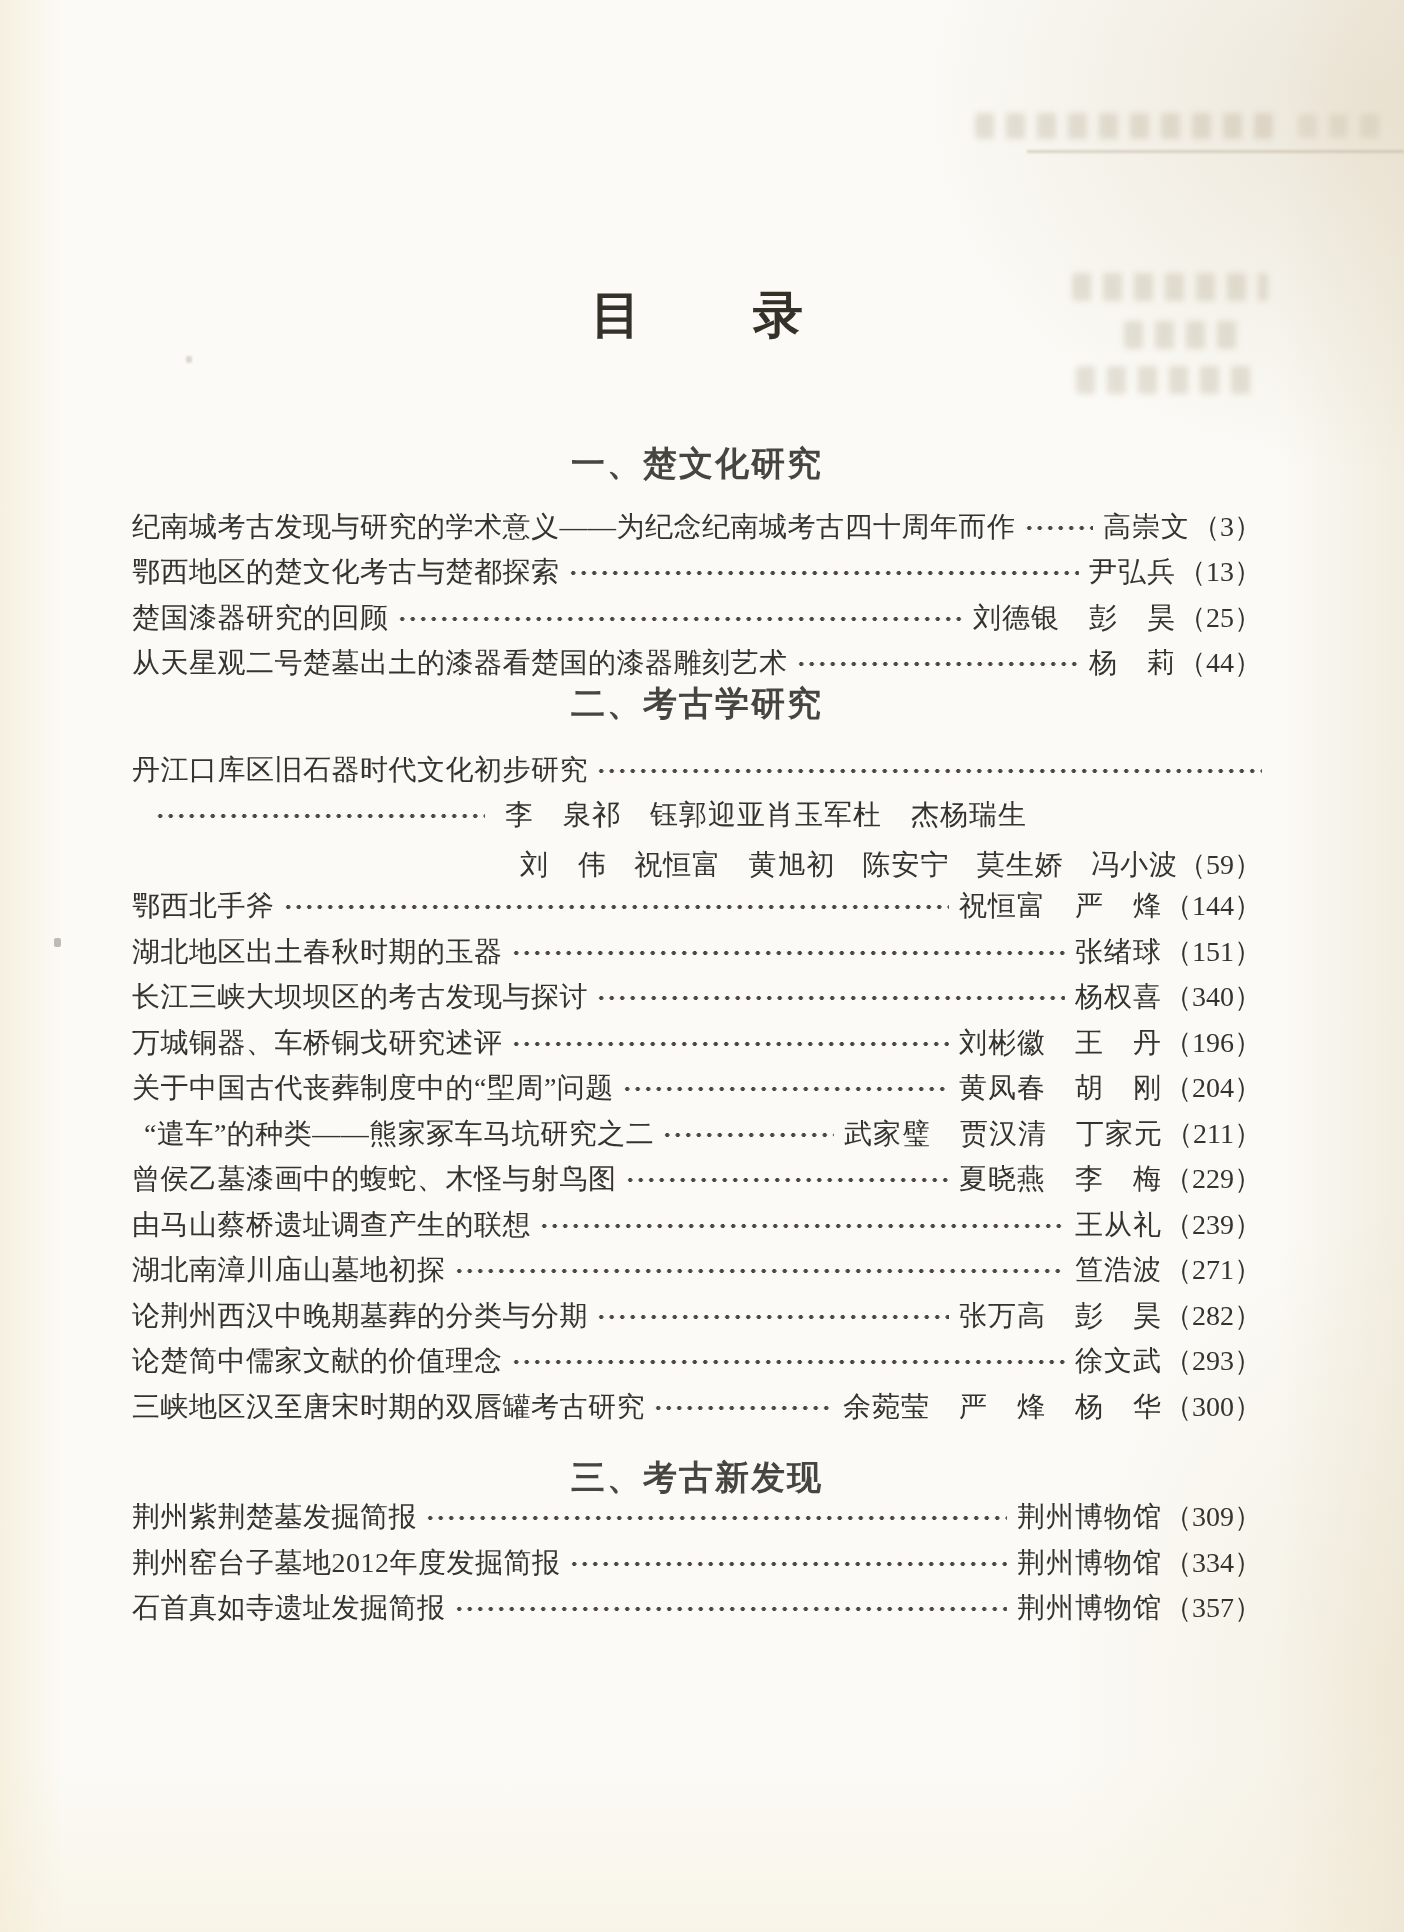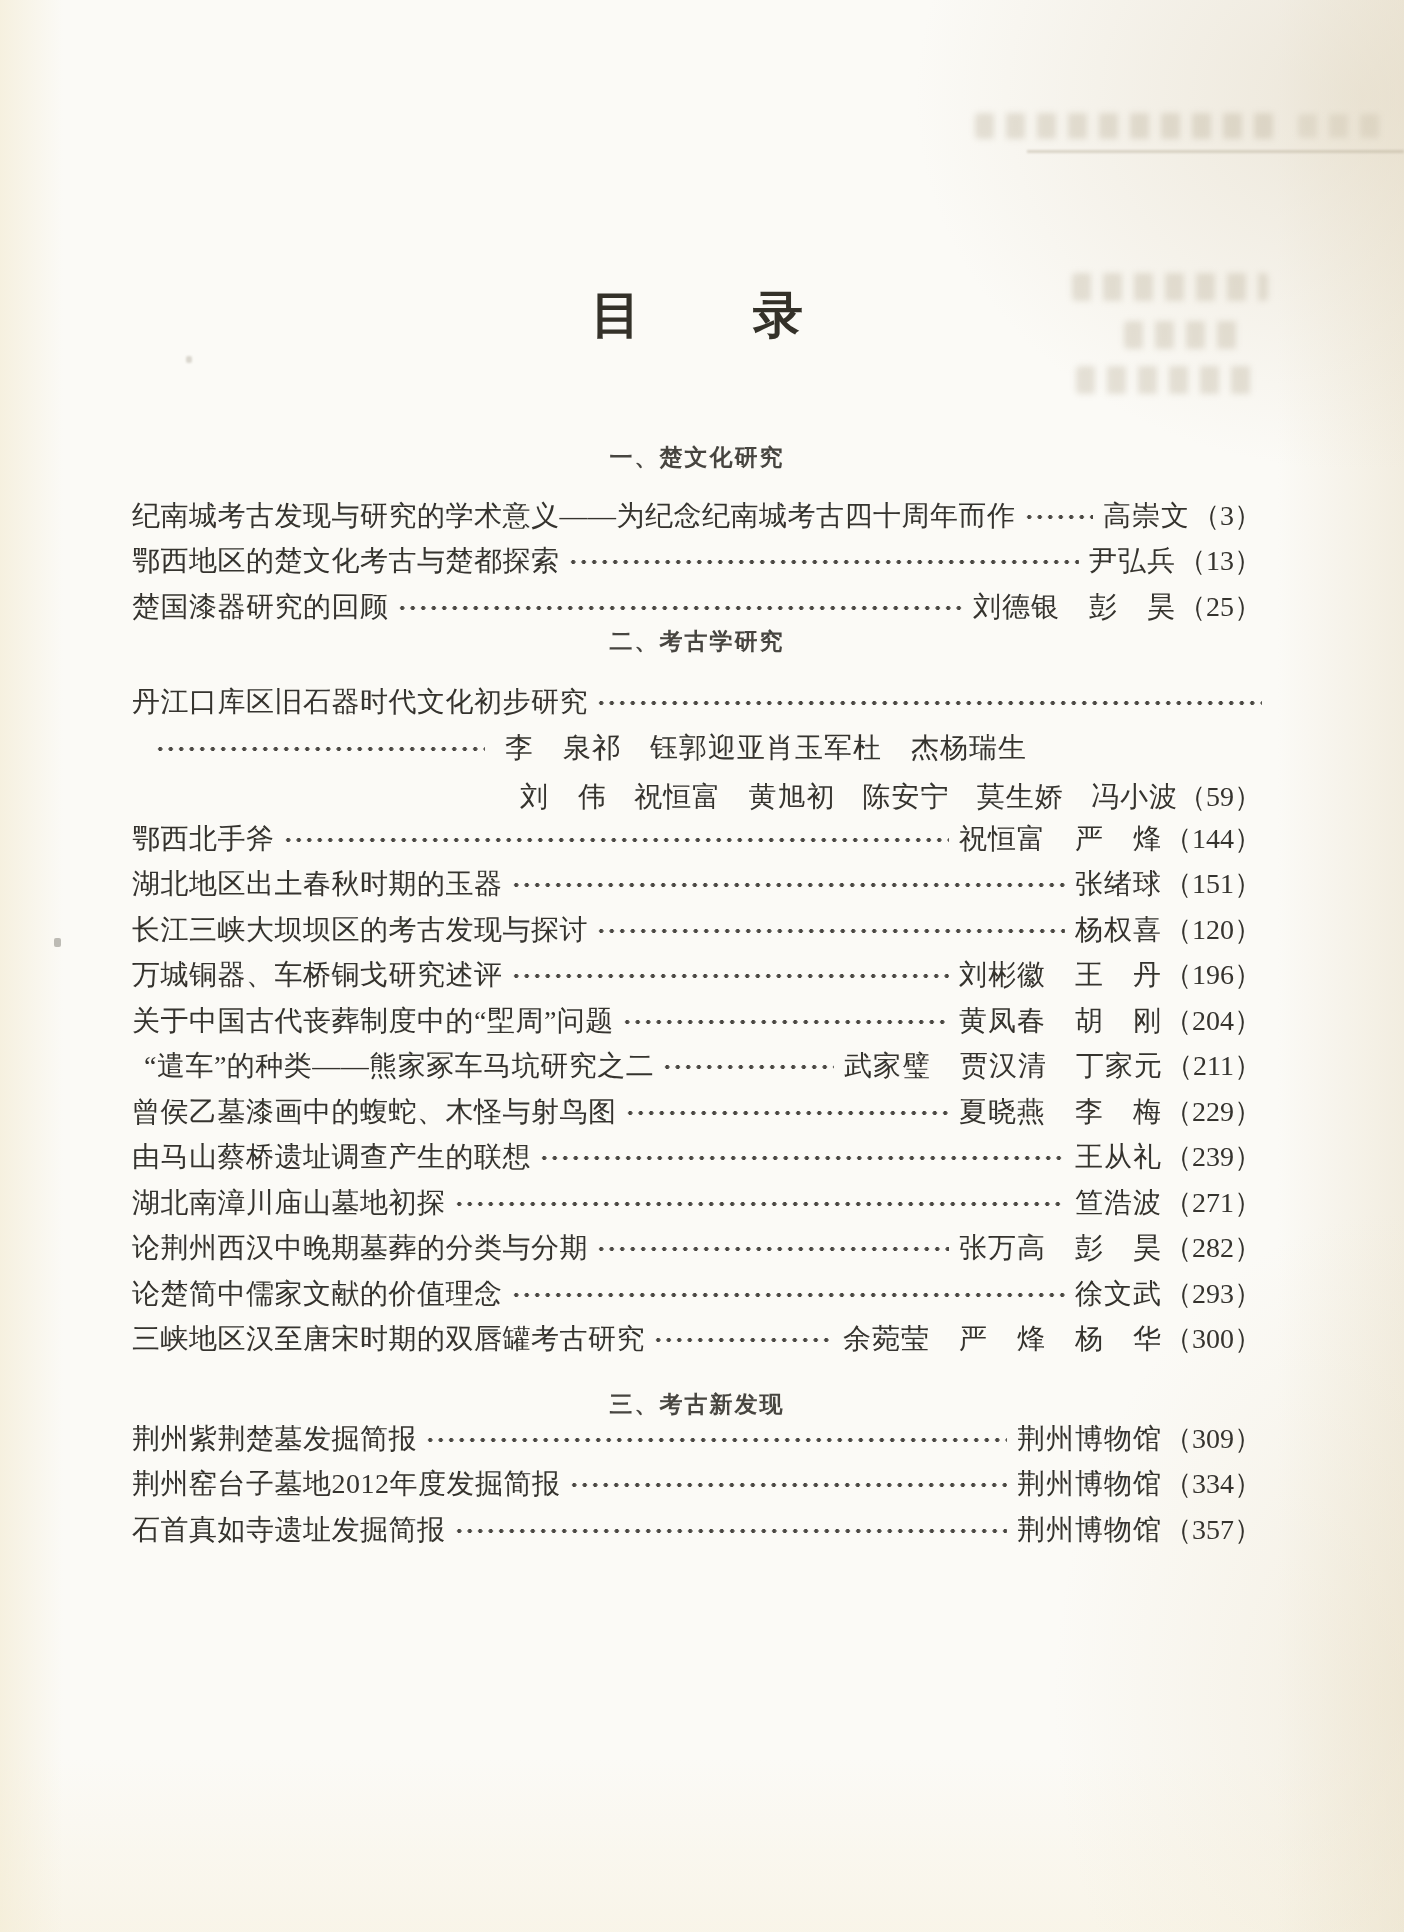--- a/index.html
+++ b/index.html
@@ -20,21 +20,21 @@
   }
   .content{position:absolute;left:132px;top:0;width:1130px;}
   .doc-title{
     margin-top:290px;
     display:flex;justify-content:center;gap:112px;
     font-size:50px;line-height:1;font-weight:bold;color:#343129;
   }
   .sec-head{
     text-align:center;
     font-family:"Liberation Sans","DejaVu Sans",sans-serif;
-    font-weight:bold;font-size:23px;line-height:1;
+    font-weight:bold;font-size:34px;line-height:1;
     color:#474540;letter-spacing:2px;
   }
   .sec-head.first{margin-top:106px;}
   .sec-head.second{}
   .sec-head.third{margin-top:31px;font-family:Liberation Serif, serif;}
   .rows{margin-top:0;}
   .rows.s1{margin-top:24px;}
   .rows.s2{margin-top:27px;}
   .rows.s3{}
   .row{
@@ -100,20 +100,26 @@
         <span class="leader"></span>
         <span class="a">尹弘兵</span>
         <span class="p">（13）</span>
       </div>
       <div class="row">
         <span class="t">楚国漆器研究的回顾</span>
         <span class="leader"></span>
         <span class="a">刘德银　彭　昊</span>
         <span class="p">（25）</span>
       </div>
+      <div class="row">
+        <span class="t">从天星观二号楚墓出土的漆器看楚国的漆器雕刻艺术</span>
+        <span class="leader"></span>
+        <span class="a">杨　莉</span>
+        <span class="p">（44）</span>
+      </div>
     </div>
 
     <div class="sec-head second">二、考古学研究</div>
     <div class="rows s2">
 
       <div class="row">
         <span class="t">丹江口库区旧石器时代文化初步研究</span>
         <span class="leader" style="margin-right:0;"></span>
       </div>
       <div class="row">
@@ -145,21 +151,21 @@
       <div class="row">
         <span class="t">湖北地区出土春秋时期的玉器</span>
         <span class="leader"></span>
         <span class="a">张绪球</span>
         <span class="p">（151）</span>
       </div>
       <div class="row">
         <span class="t">长江三峡大坝坝区的考古发现与探讨</span>
         <span class="leader"></span>
         <span class="a">杨权喜</span>
-        <span class="p">（120）</span>
+        <span class="p">（340）</span>
       </div>
       <div class="row">
         <span class="t">万城铜器、车桥铜戈研究述评</span>
         <span class="leader"></span>
         <span class="a">刘彬徽　王　丹</span>
         <span class="p">（196）</span>
       </div>
       <div class="row">
         <span class="t">关于中国古代丧葬制度中的“堲周”问题</span>
         <span class="leader"></span>

